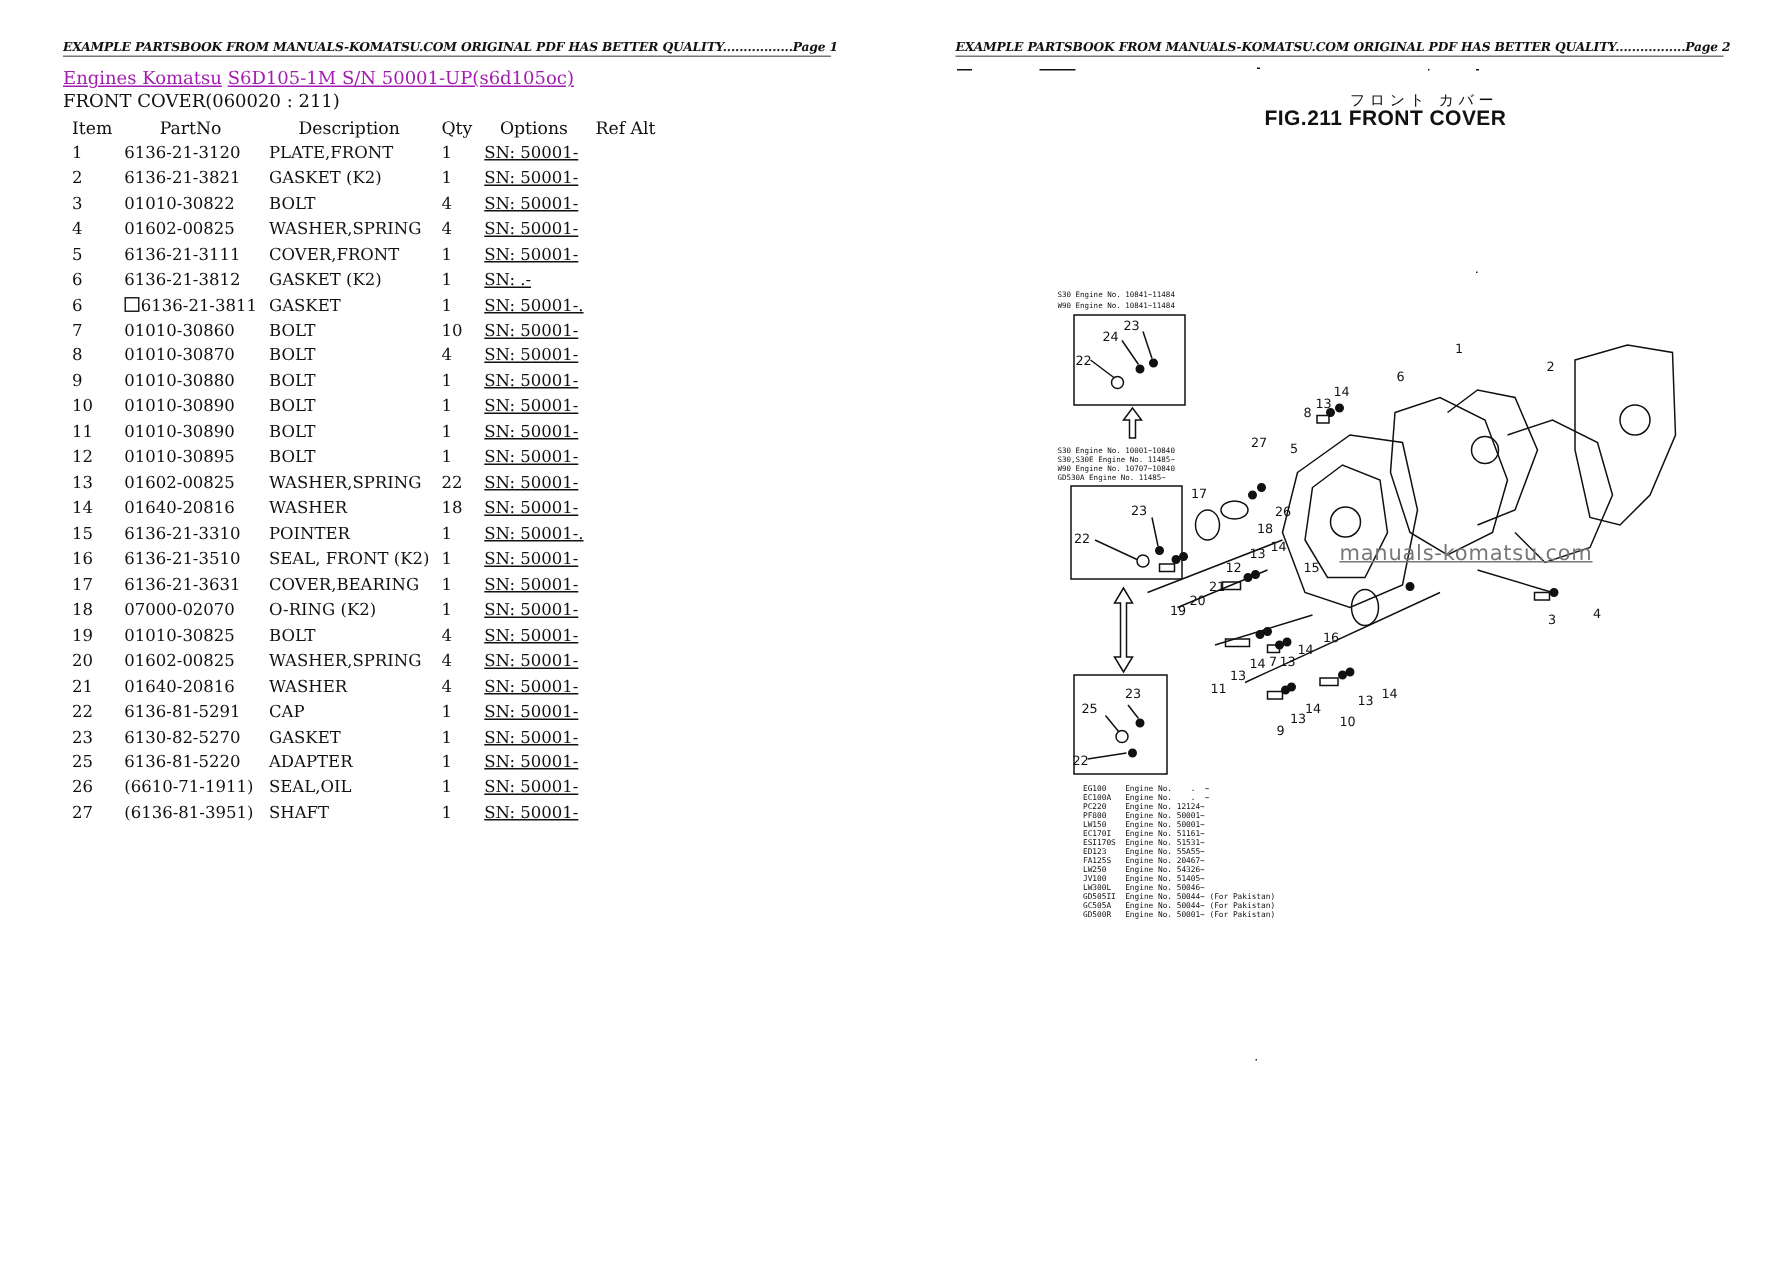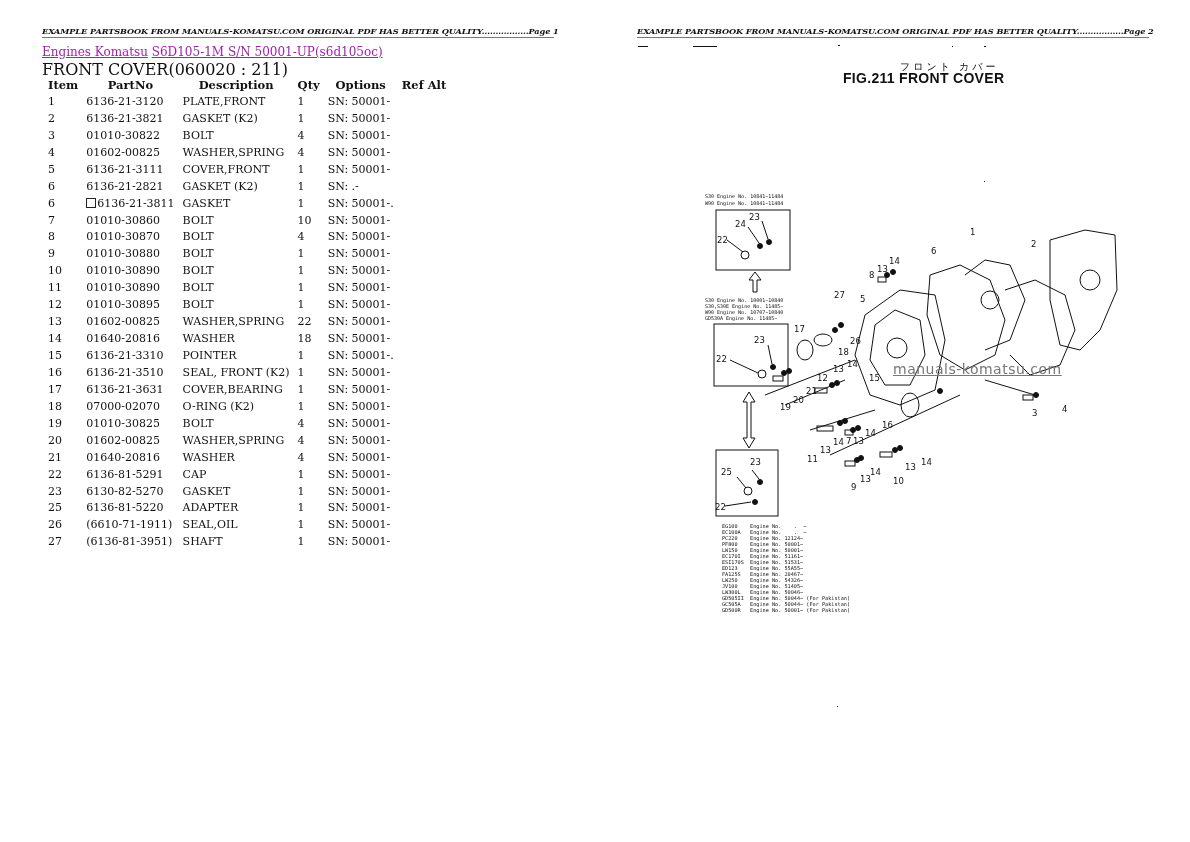--- a/index.html
+++ b/index.html
@@ -10,29 +10,29 @@
   .page-right { left: 595px; width: 595px; }
   .header { position: absolute; top: 26px; font-size: 8.2px; font-weight: bold; font-style: italic;
             letter-spacing: -0.1px; white-space: nowrap; text-align: right; }
   .header-left { left: 42px; width: 510px; }
   .header-right { left: 42px; width: 510px; }
   .header-rule { position: absolute; top: 37px; height: 1px; background: #777; }
   .left-rule { left: 42px; width: 512px; }
   .right-rule { left: 42px; width: 512px; }
   .breadcrumb { position: absolute; left: 42px; top: 45px; font-size: 12px; white-space: nowrap; }
   .breadcrumb a { color: #a21caf; text-decoration: underline; cursor: pointer; }
-  .section-title { position: absolute; left: 42px; top: 60px; font-size: 16px; white-space: nowrap; }
+  .section-title { position: absolute; left: 42px; top: 60px; font-size: 12px; white-space: nowrap; }
   table.parts { position: absolute; left: 44px; top: 76px; border-collapse: collapse; font-size: 11px; }
-  table.parts th { font-weight: bold; font-size: 11.5px; padding: 0 4px; height: 17px; text-align: center; white-space: nowrap; }
+  table.parts th { font-weight: normal; font-size: 11.5px; padding: 0 4px; height: 17px; text-align: center; white-space: nowrap; }
   table.parts td { padding: 0 4px; height: 16.95px; white-space: nowrap; vertical-align: middle; }
   td.c-item { width: 22px; padding-left: 4px; }
   td.c-part { width: 76px; }
   td.c-desc { width: 96px; }
   td.c-qty { width: 16px; }
-  td.c-opt { width: 56px; }
+  td.c-opt { width: 56px; text-decoration: underline; }
   .box-glyph { display: inline-block; width: 8px; height: 8px; border: 1px solid #222; vertical-align: -1px; margin-right: 1px; }
   .marks span { position: absolute; background: #111; height: 1px; }
   .fig-title { position: absolute; left: 248px; top: 70px; font-family: Liberation Sans, sans-serif;
                font-weight: bold; font-size: 14px; letter-spacing: 0.3px; white-space: nowrap; }
   .fig-kana { position: absolute; left: 305px; top: 60px; font-family: "DejaVu Sans", sans-serif; font-size: 10px; letter-spacing: 3px; }
   .diagram { position: absolute; left: 110px; top: 180px; width: 420px; height: 450px; }
   .watermark { position: absolute; left: 298px; top: 361px; font-family: "DejaVu Sans", sans-serif; font-size: 14px; color: #777; letter-spacing: 0.5px; white-space: nowrap; text-decoration: underline; }
   .dot { position: absolute; width: 1px; height: 1px; background: #222; }
   .engine-list { position: absolute; left: 127px; top: 523px; font-family: "DejaVu Sans Mono", monospace; font-size: 5.2px; line-height: 6px; white-space: pre; color: #111; }
 </style>
@@ -97,21 +97,21 @@
         <tr>
           <td class="c-item">5</td>
           <td class="c-part">6136-21-3111</td>
           <td class="c-desc">COVER,FRONT</td>
           <td class="c-qty">1</td>
           <td class="c-opt">SN: 50001-</td>
           <td class="c-ref"></td>
         </tr>
         <tr>
           <td class="c-item">6</td>
-          <td class="c-part">6136-21-2821</td>
+          <td class="c-part">6136-21-3812</td>
           <td class="c-desc">GASKET (K2)</td>
           <td class="c-qty">1</td>
           <td class="c-opt">SN: .-</td>
           <td class="c-ref"></td>
         </tr>
         <tr>
           <td class="c-item">6</td>
           <td class="c-part"><span class="box-glyph"></span><span>6136-21-3811</span></td>
           <td class="c-desc">GASKET</td>
           <td class="c-qty">1</td>

